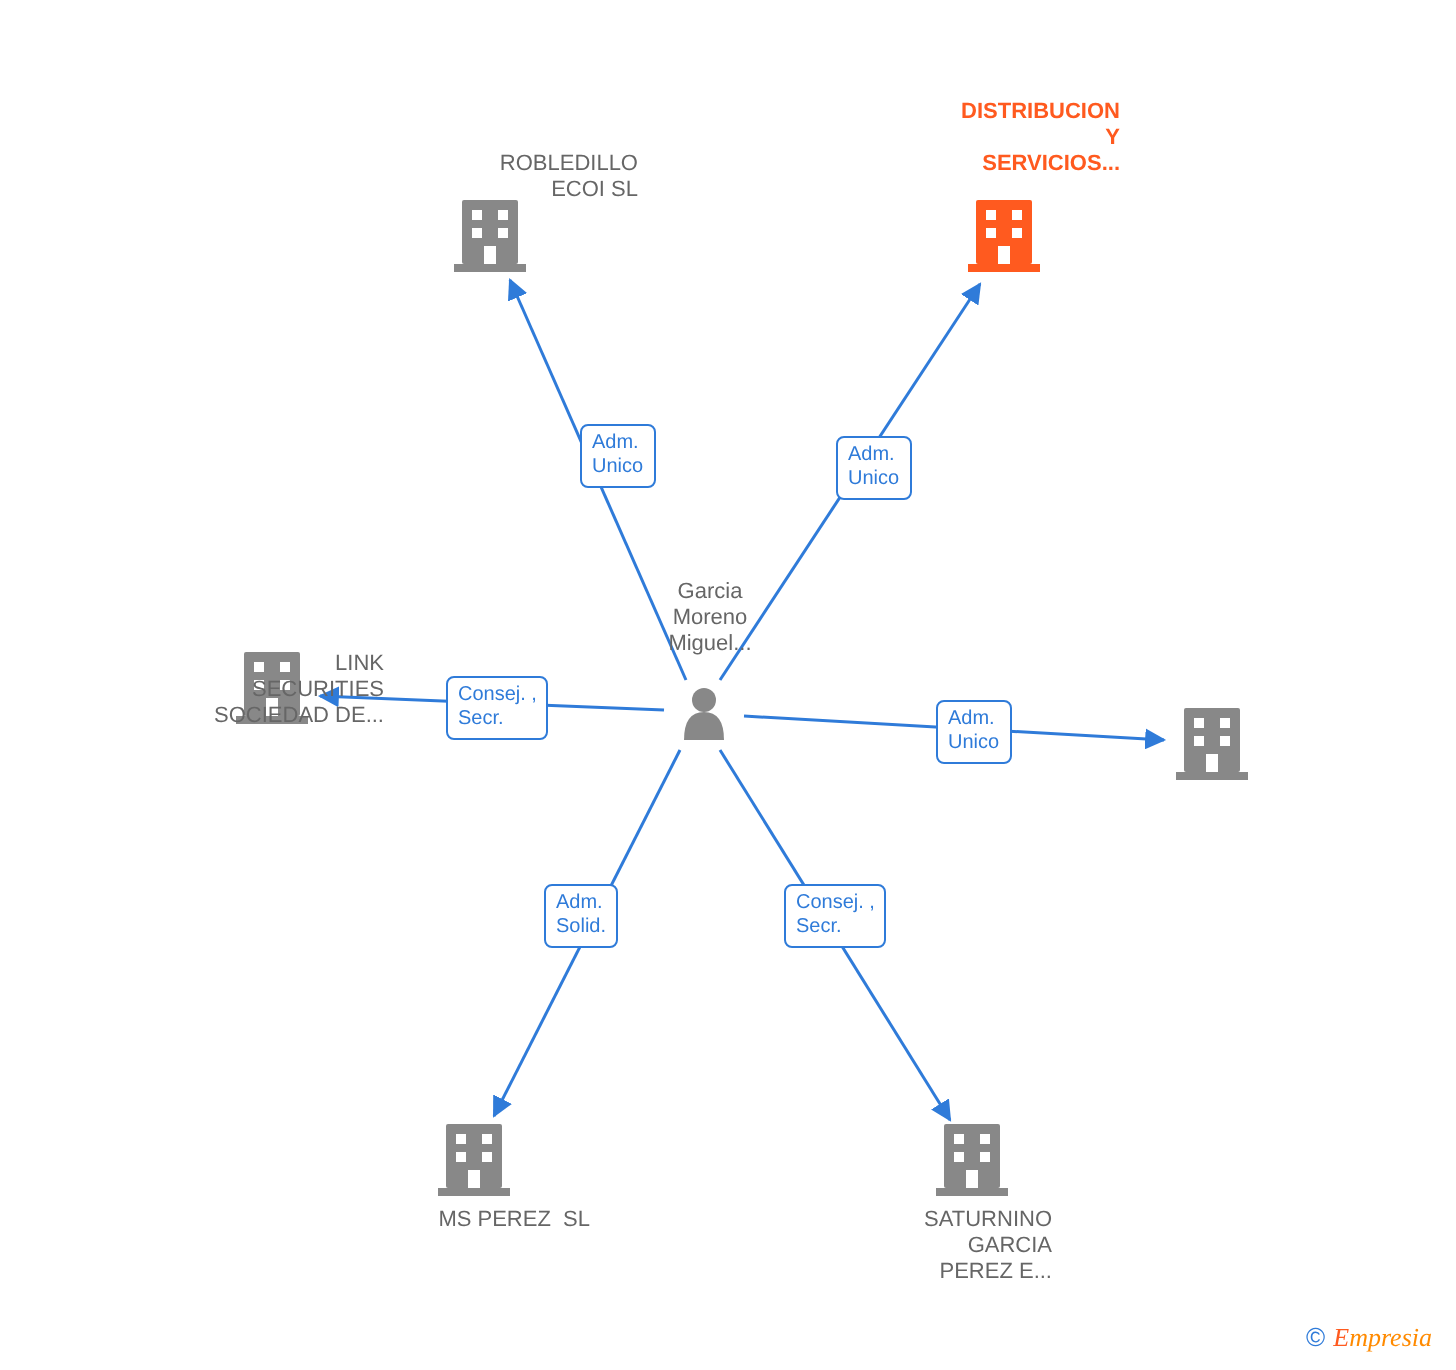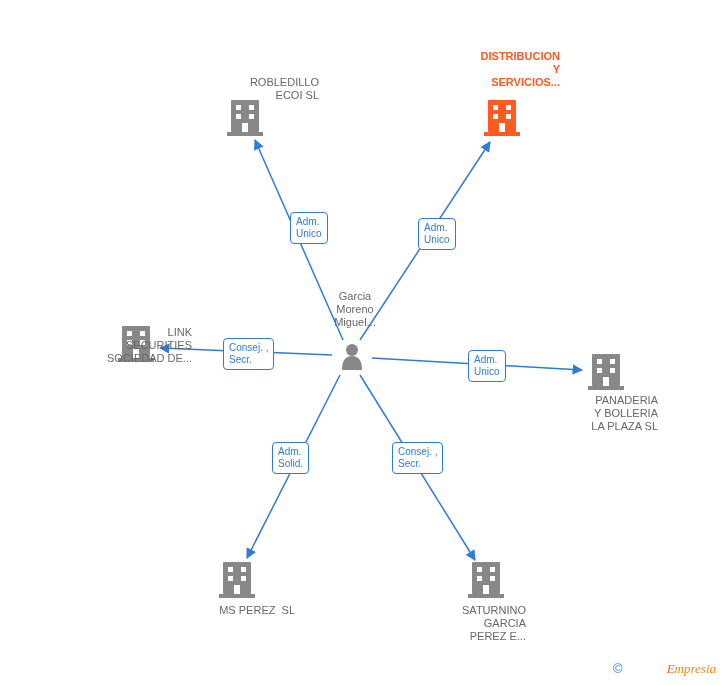--- a/index.html
+++ b/index.html
@@ -58,21 +58,20 @@
     color: #888;
   }
   .watermark .c {
     color: #2f7bd9;
     margin-right: 4px;
   }
   .watermark .brand {
     font-style: italic;
     color: #ff8a00;
     font-family: Georgia, "Times New Roman", serif;
-    margin-left: 40px;
   }
   .watermark .brand .e {
     color: #ff5a1f;
   }
 </style>
 </head>
 <body>
 
 <div class="canvas">
 
@@ -131,23 +130,20 @@
 ECOI SL</div>
 
   <div class="node-label highlight" style="left:450px; top:50px; width:110px;">DISTRIBUCION
 Y
 SERVICIOS...</div>
 
   <div class="node-label" style="left:82px; top:282px; width:110px;margin-top:44px;">LINK
 SECURITIES
 SOCIEDAD DE...</div>
 
-  <div class="node-label" style="left:558px; top:394px; width:100px;">PANADERIA
-Y BOLLERIA
-LA PLAZA SL</div>
 
   <div class="node-label" style="left:185px; top:604px; width:110px;">MS PEREZ  SL</div>
 
   <div class="node-label" style="left:416px; top:604px; width:110px;">SATURNINO
 GARCIA
 PEREZ E...</div>
 
   
   <div class="edge-label" style="left:290px; top:212px;">Adm.
 Unico</div>

